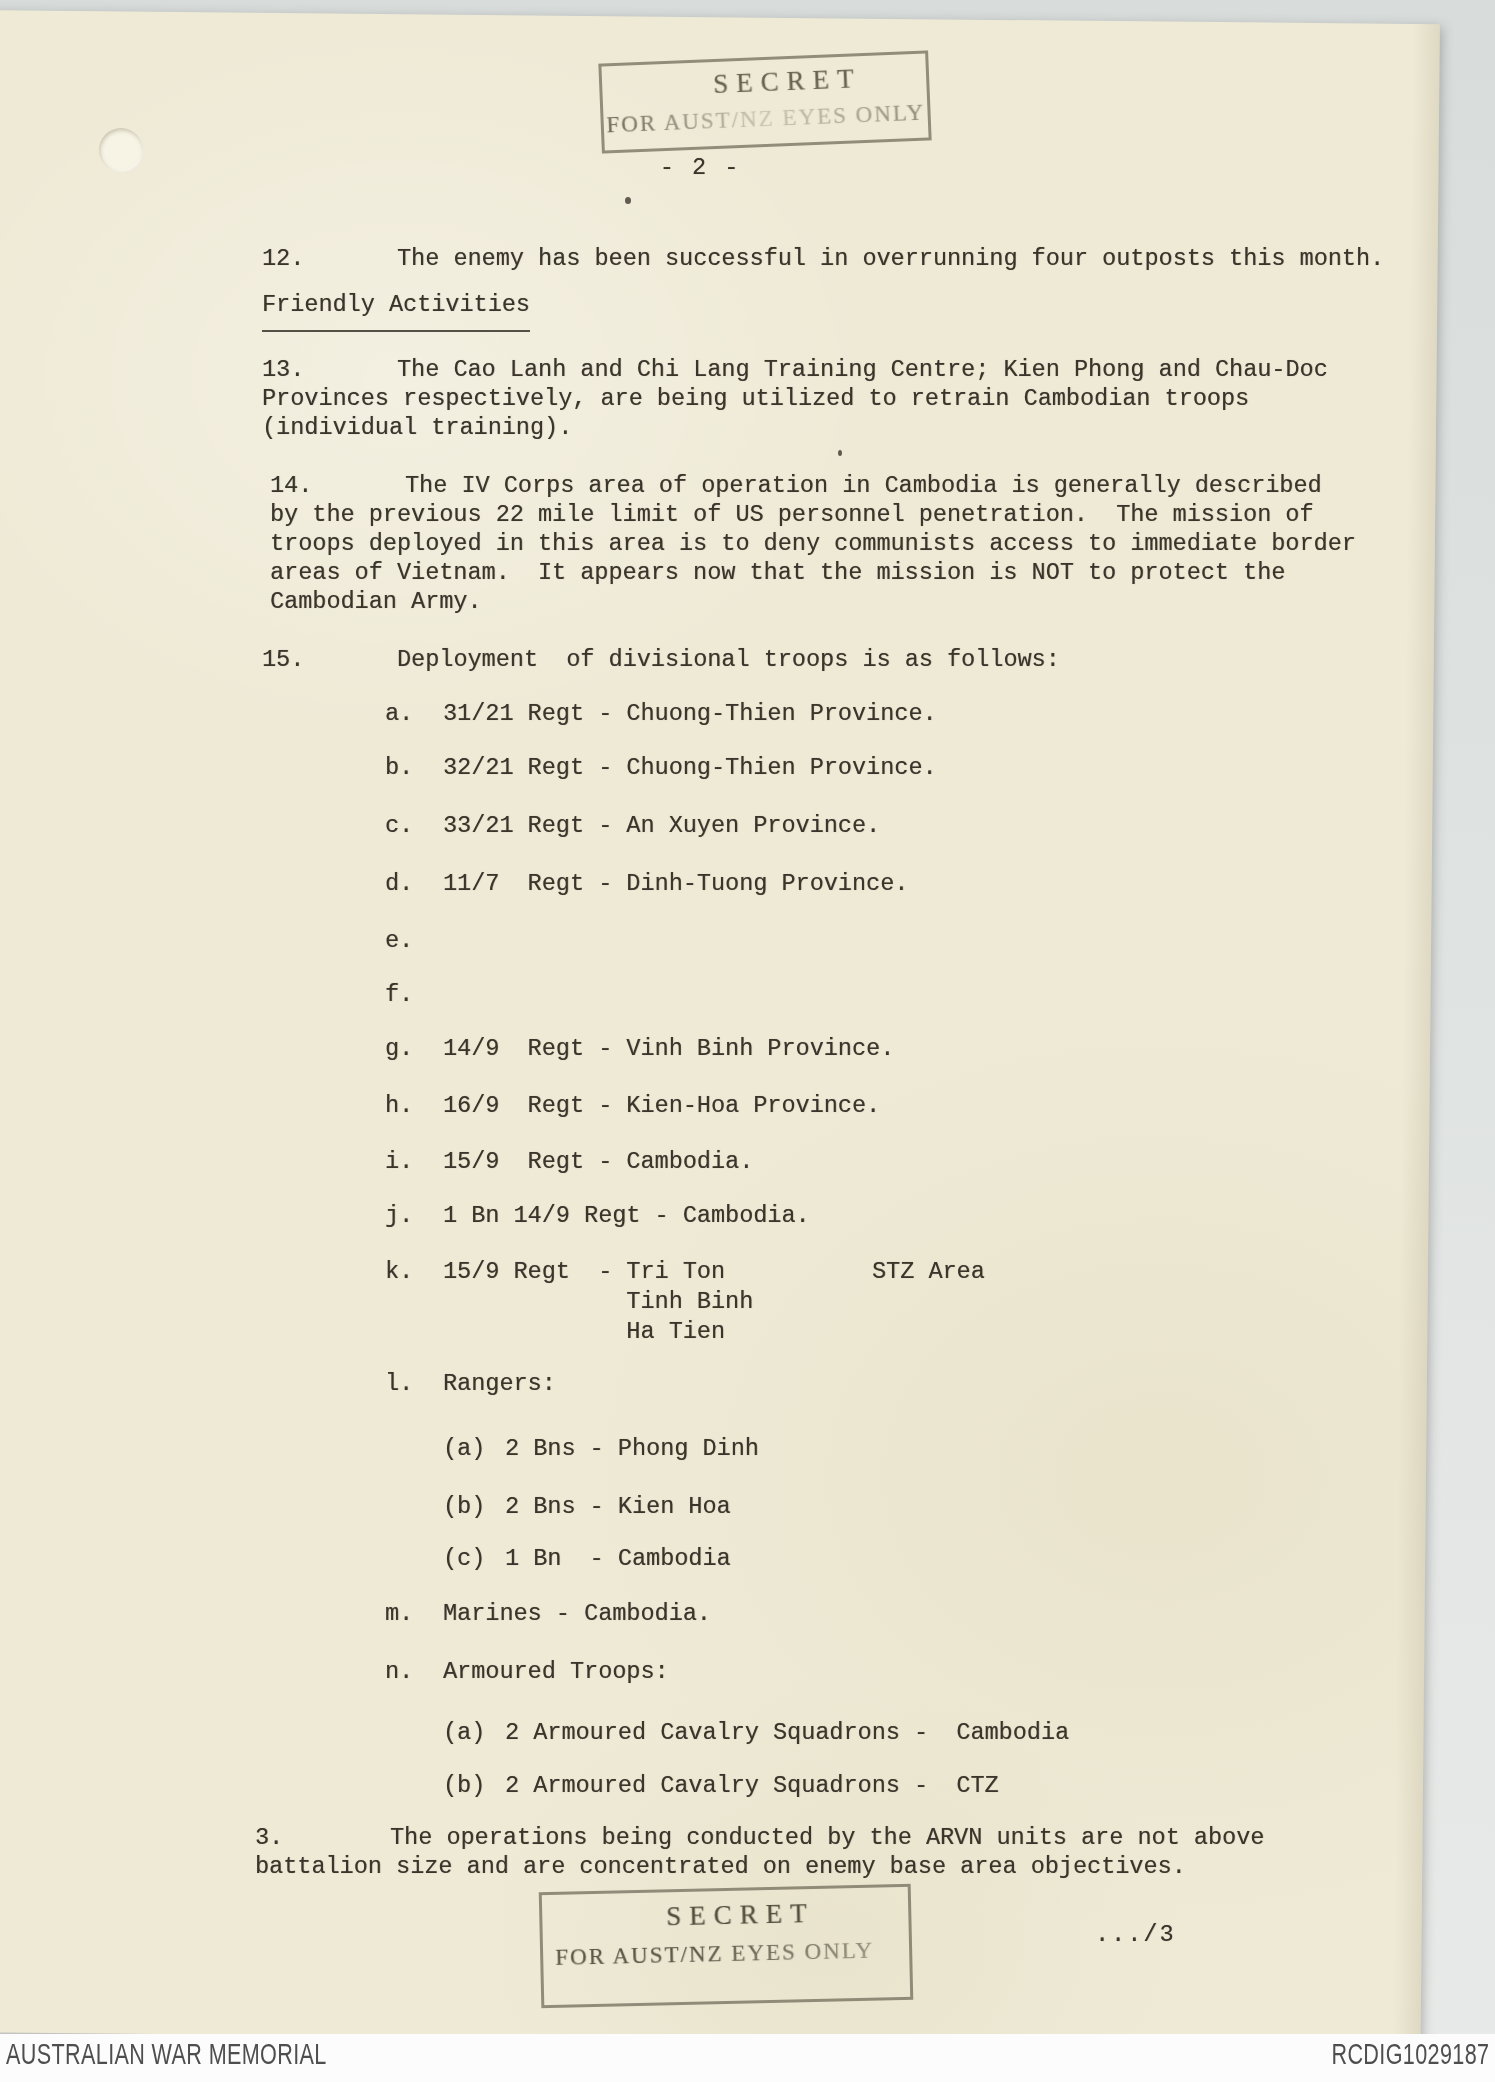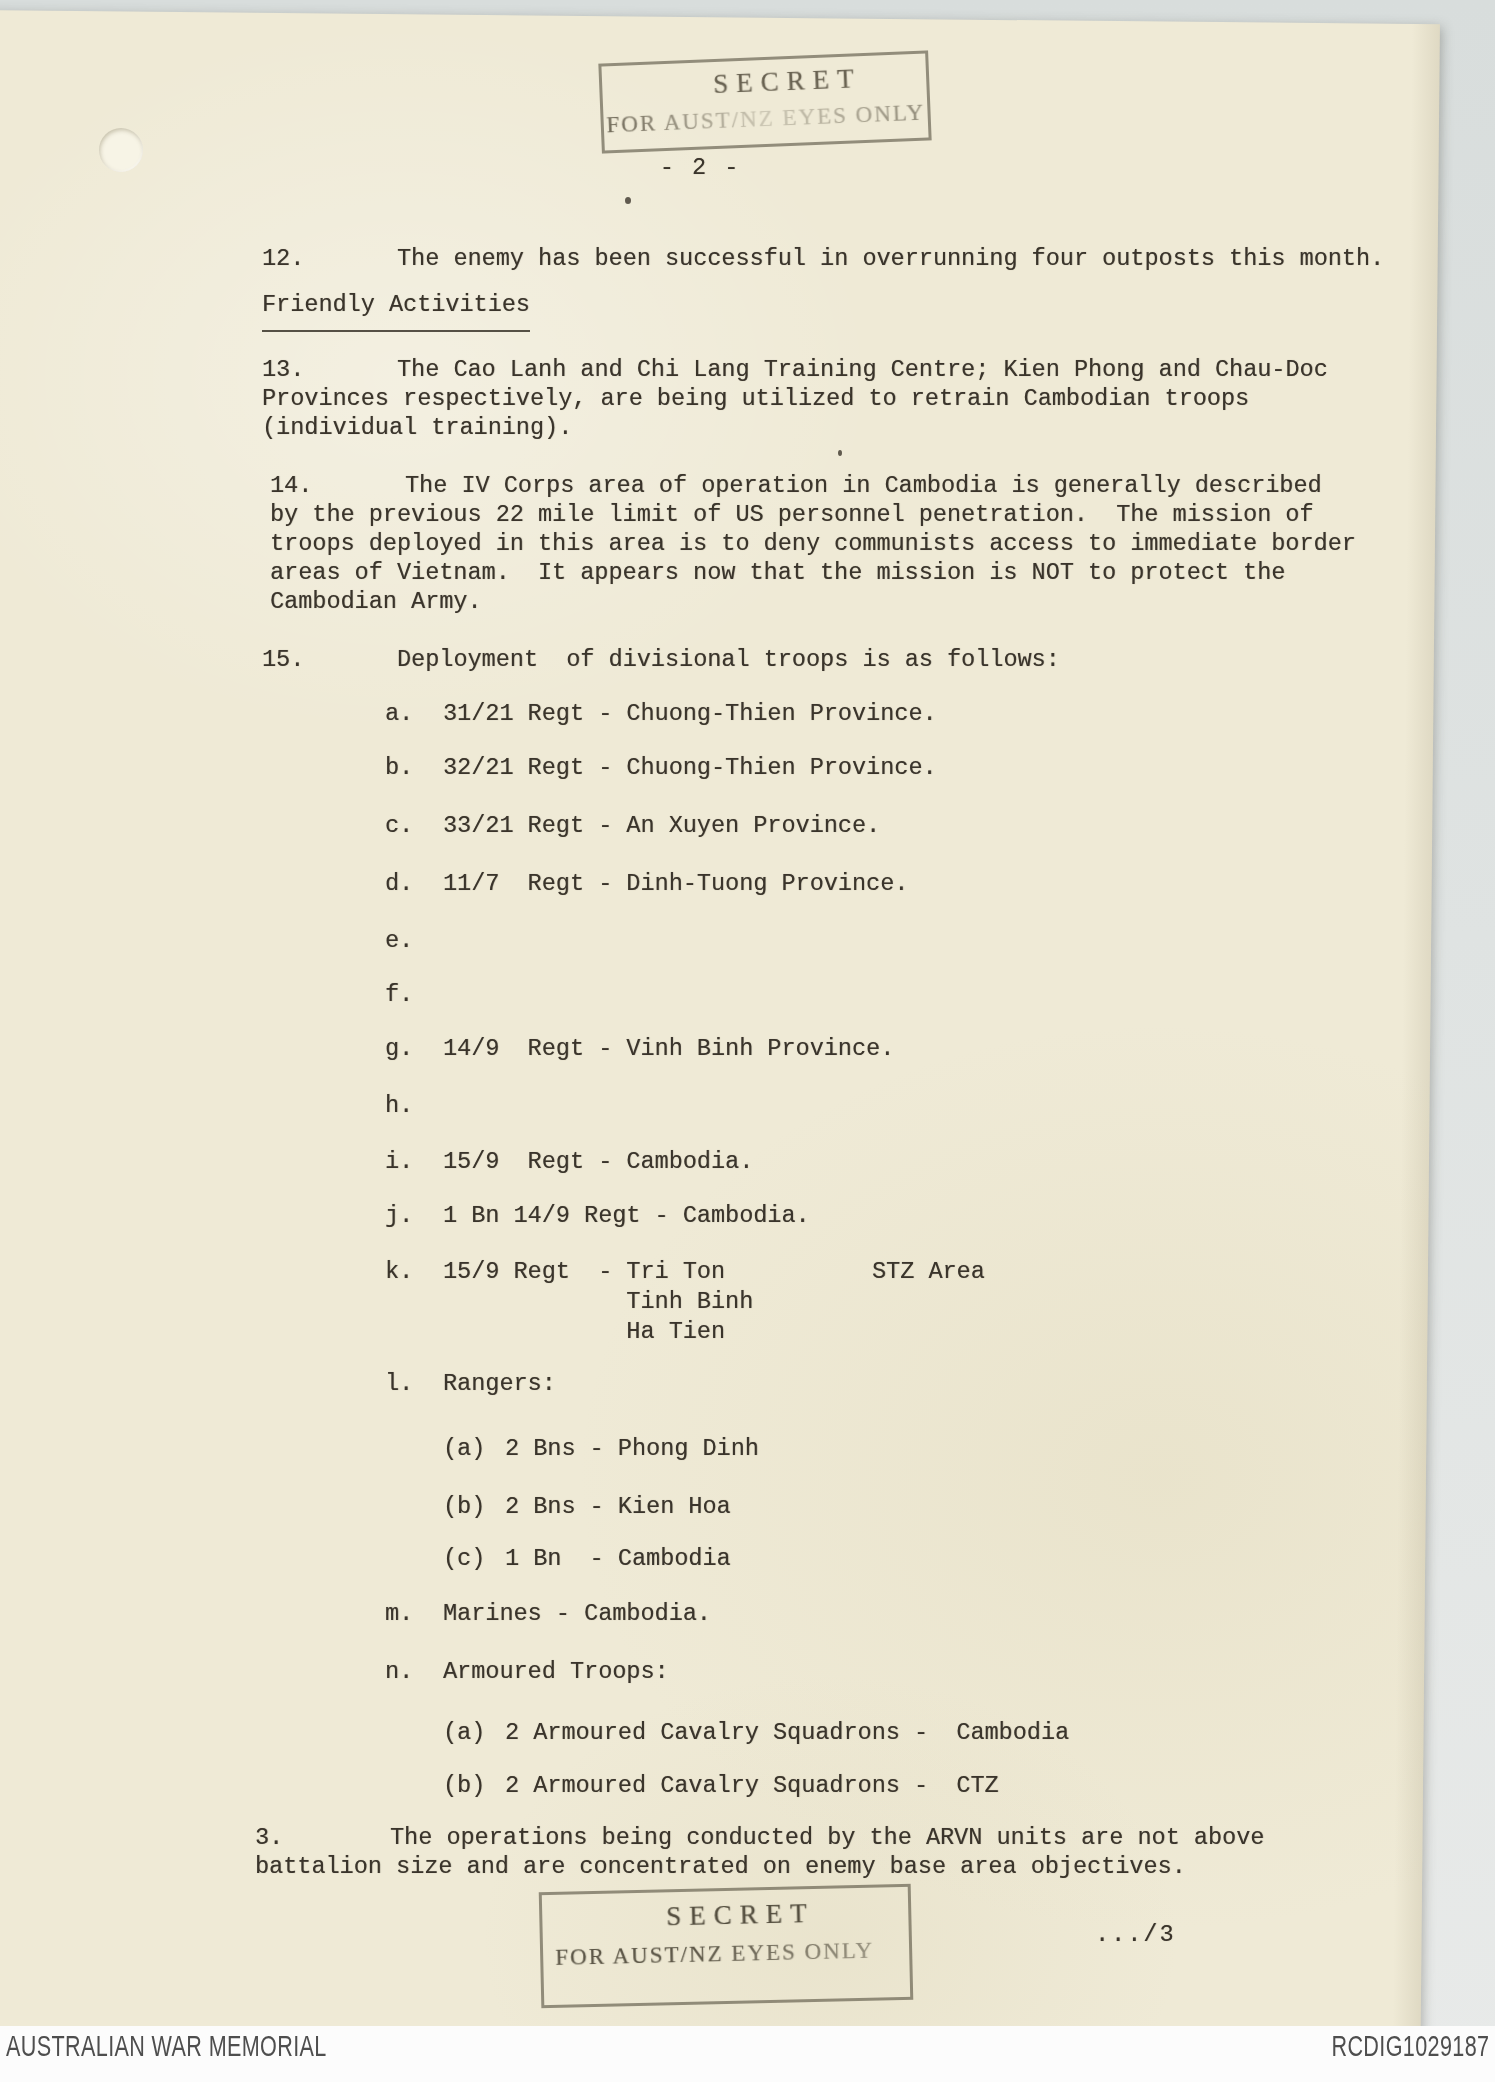--- a/index.html
+++ b/index.html
@@ -75,21 +75,21 @@
     -webkit-mask-image:linear-gradient(90deg, rgba(0,0,0,0.95) 40%, rgba(0,0,0,0.45));
     mask-image:linear-gradient(90deg, rgba(0,0,0,0.95) 40%, rgba(0,0,0,0.45));
   }
 
   .cont { position:absolute; left:1095px; top:1920px; letter-spacing:2px; }
 
   .speck { position:absolute; background:rgba(60,54,44,0.8); border-radius:50%; }
   .speck.s-a { left:625px; top:197px; width:6px; height:7px; }
   .speck.s-b { left:838px; top:450px; width:4px; height:6px; }
 
-  .footer { position:absolute; left:0; bottom:0; width:100%; height:56px; background:#fcfcfc; }
+  .footer { position:absolute; left:0; bottom:0; width:100%; height:48px; background:#fcfcfc; }
   .footer .fl, .footer .fr {
     position:absolute; top:3px; font-family:"Liberation Sans","DejaVu Sans",sans-serif;
     font-size:30px; color:#4e4e4e; letter-spacing:0.5px;
   }
   .footer .fl { left:6px; transform:scaleX(0.72); transform-origin:0 50%; }
   .footer .fr { right:6px; transform:scaleX(0.72); transform-origin:100% 50%; }
 </style>
 </head>
 <body>
 
@@ -156,20 +156,21 @@
   </div>
   <div class="row" style="top:980px">
     <span class="marker">f.</span>
   </div>
   <div class="row" style="top:1034px">
     <span class="marker">g.</span>
     <span class="rtext">14/9  Regt - Vinh Binh Province.</span>
   </div>
   <div class="row" style="top:1091px">
     <span class="marker">h.</span>
+    <span class="rtext">16/9  Regt - Kien-Hoa Province.</span>
   </div>
   <div class="row" style="top:1147px">
     <span class="marker">i.</span>
     <span class="rtext">15/9  Regt - Cambodia.</span>
   </div>
   <div class="row" style="top:1201px">
     <span class="marker">j.</span>
     <span class="rtext">1 Bn 14/9 Regt - Cambodia.</span>
   </div>
   <div class="row tall" style="top:1257px">

